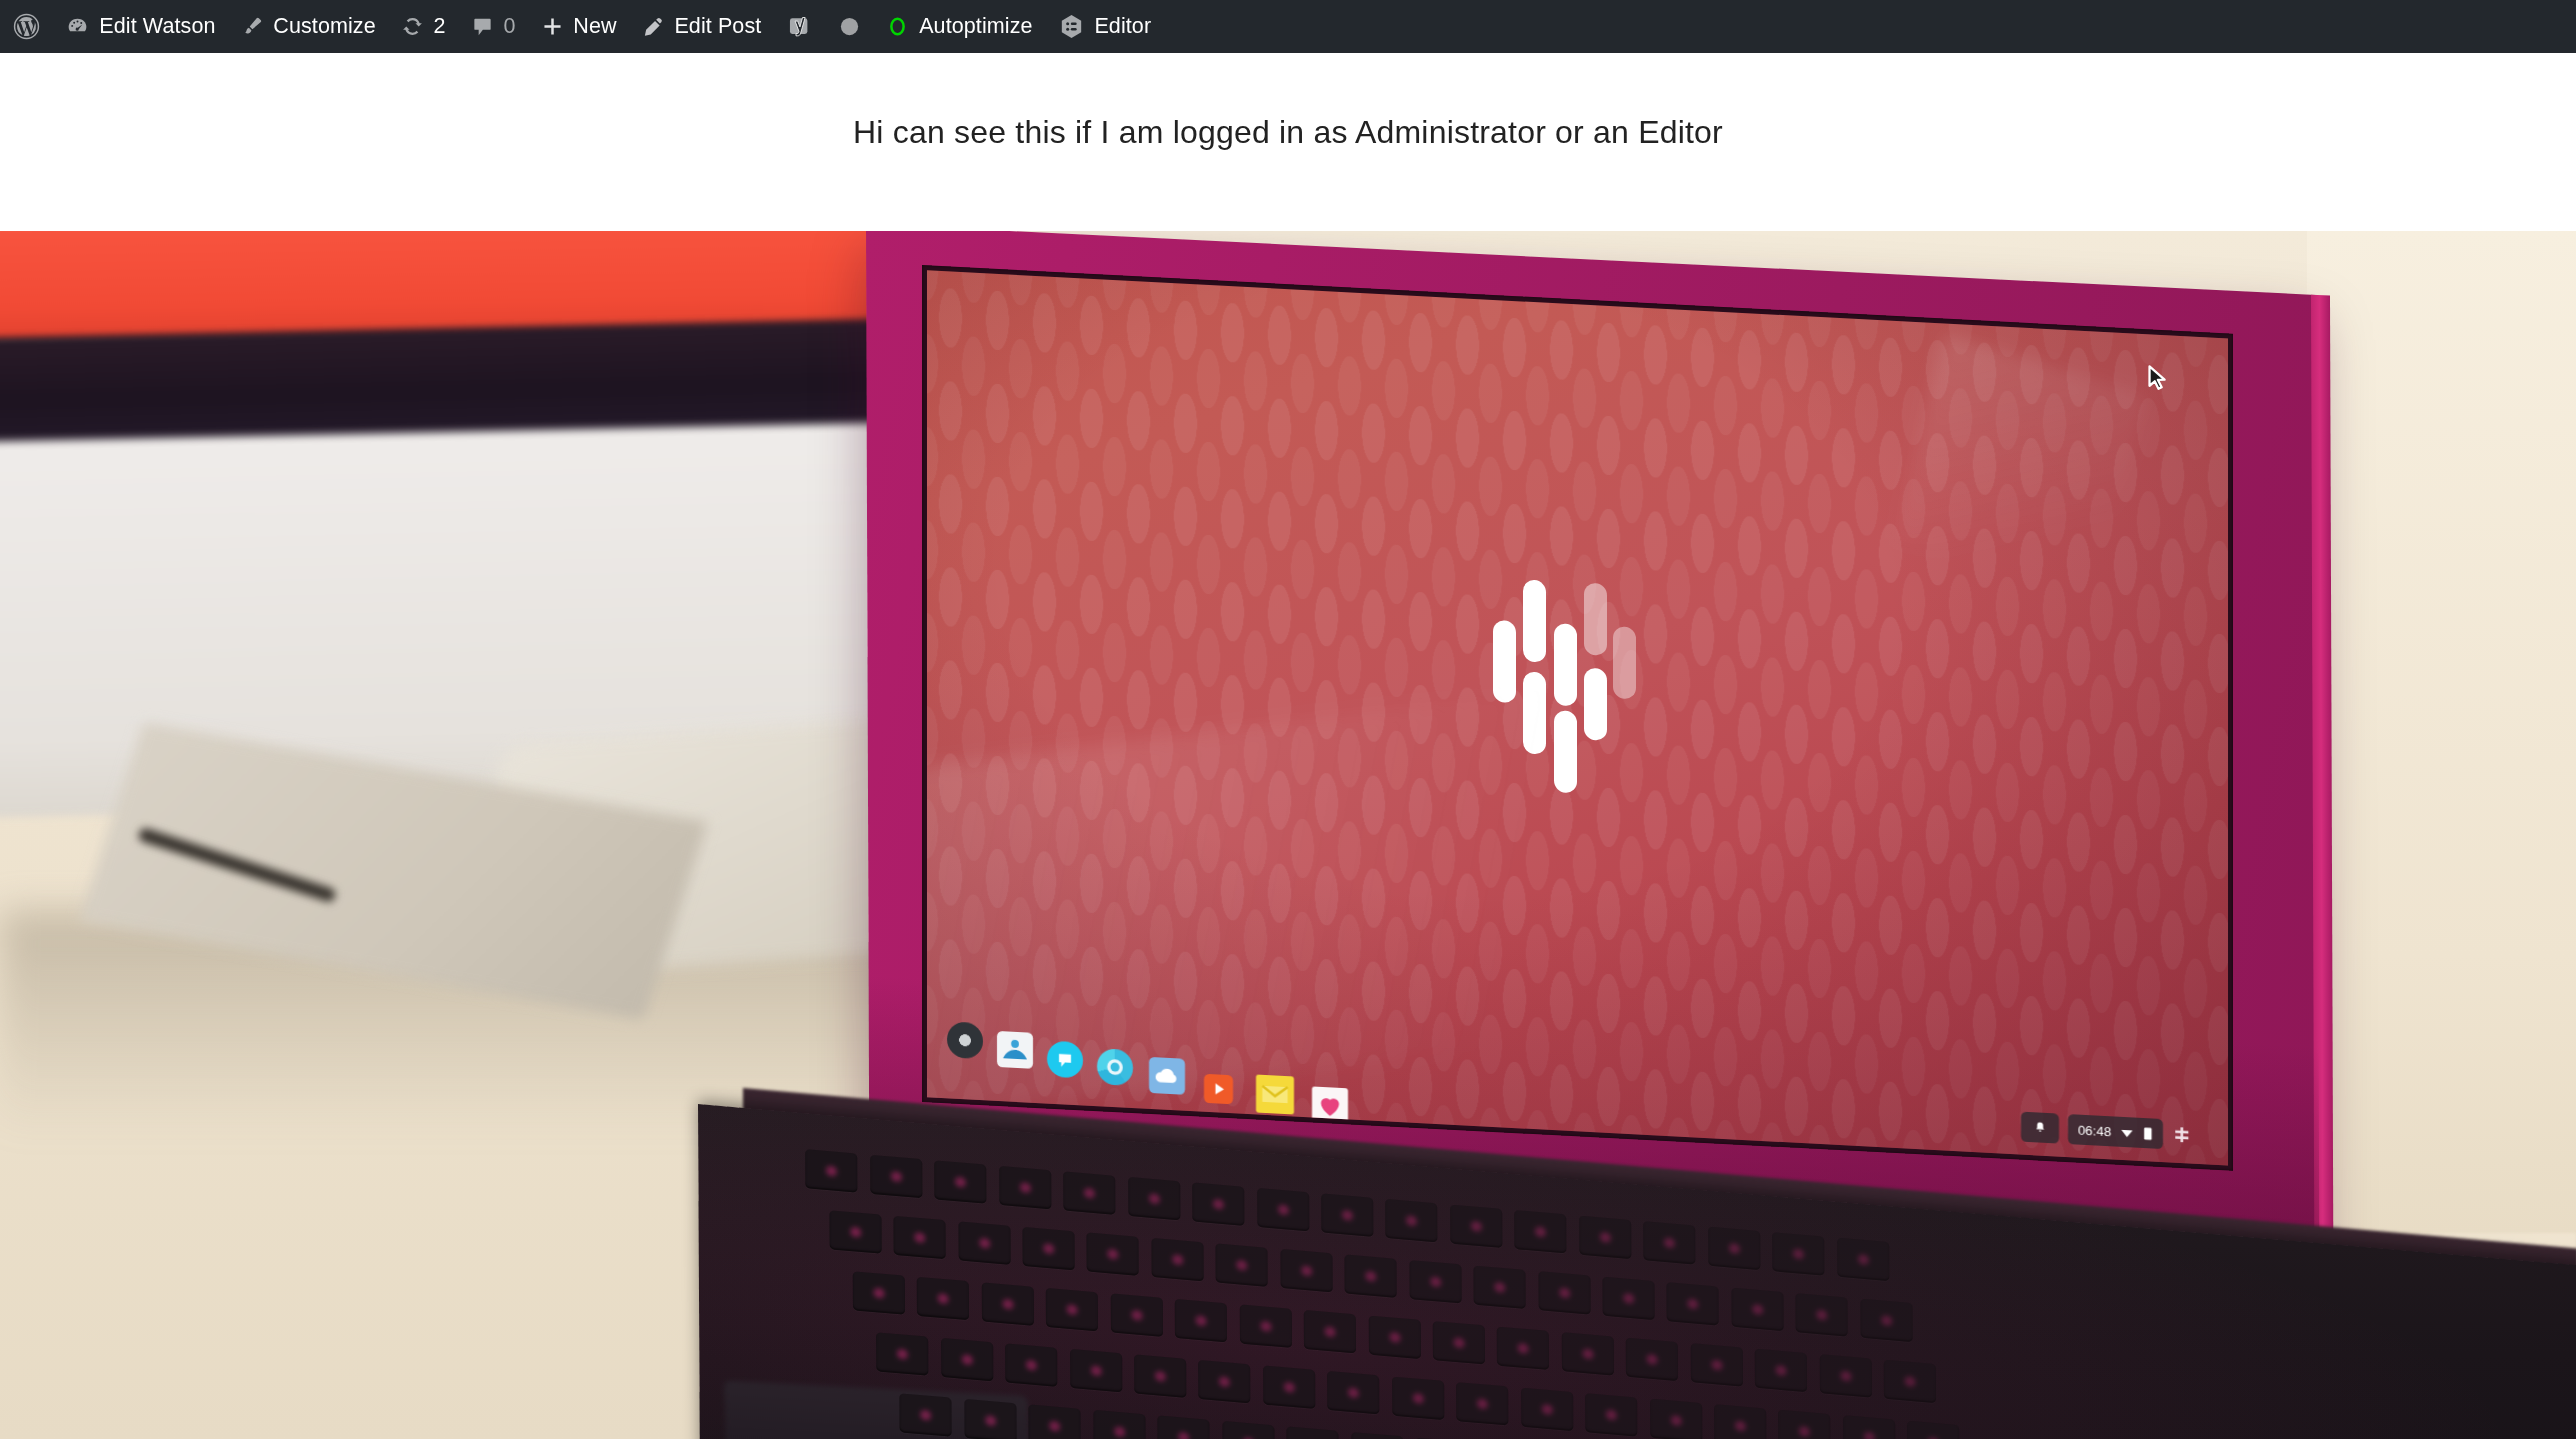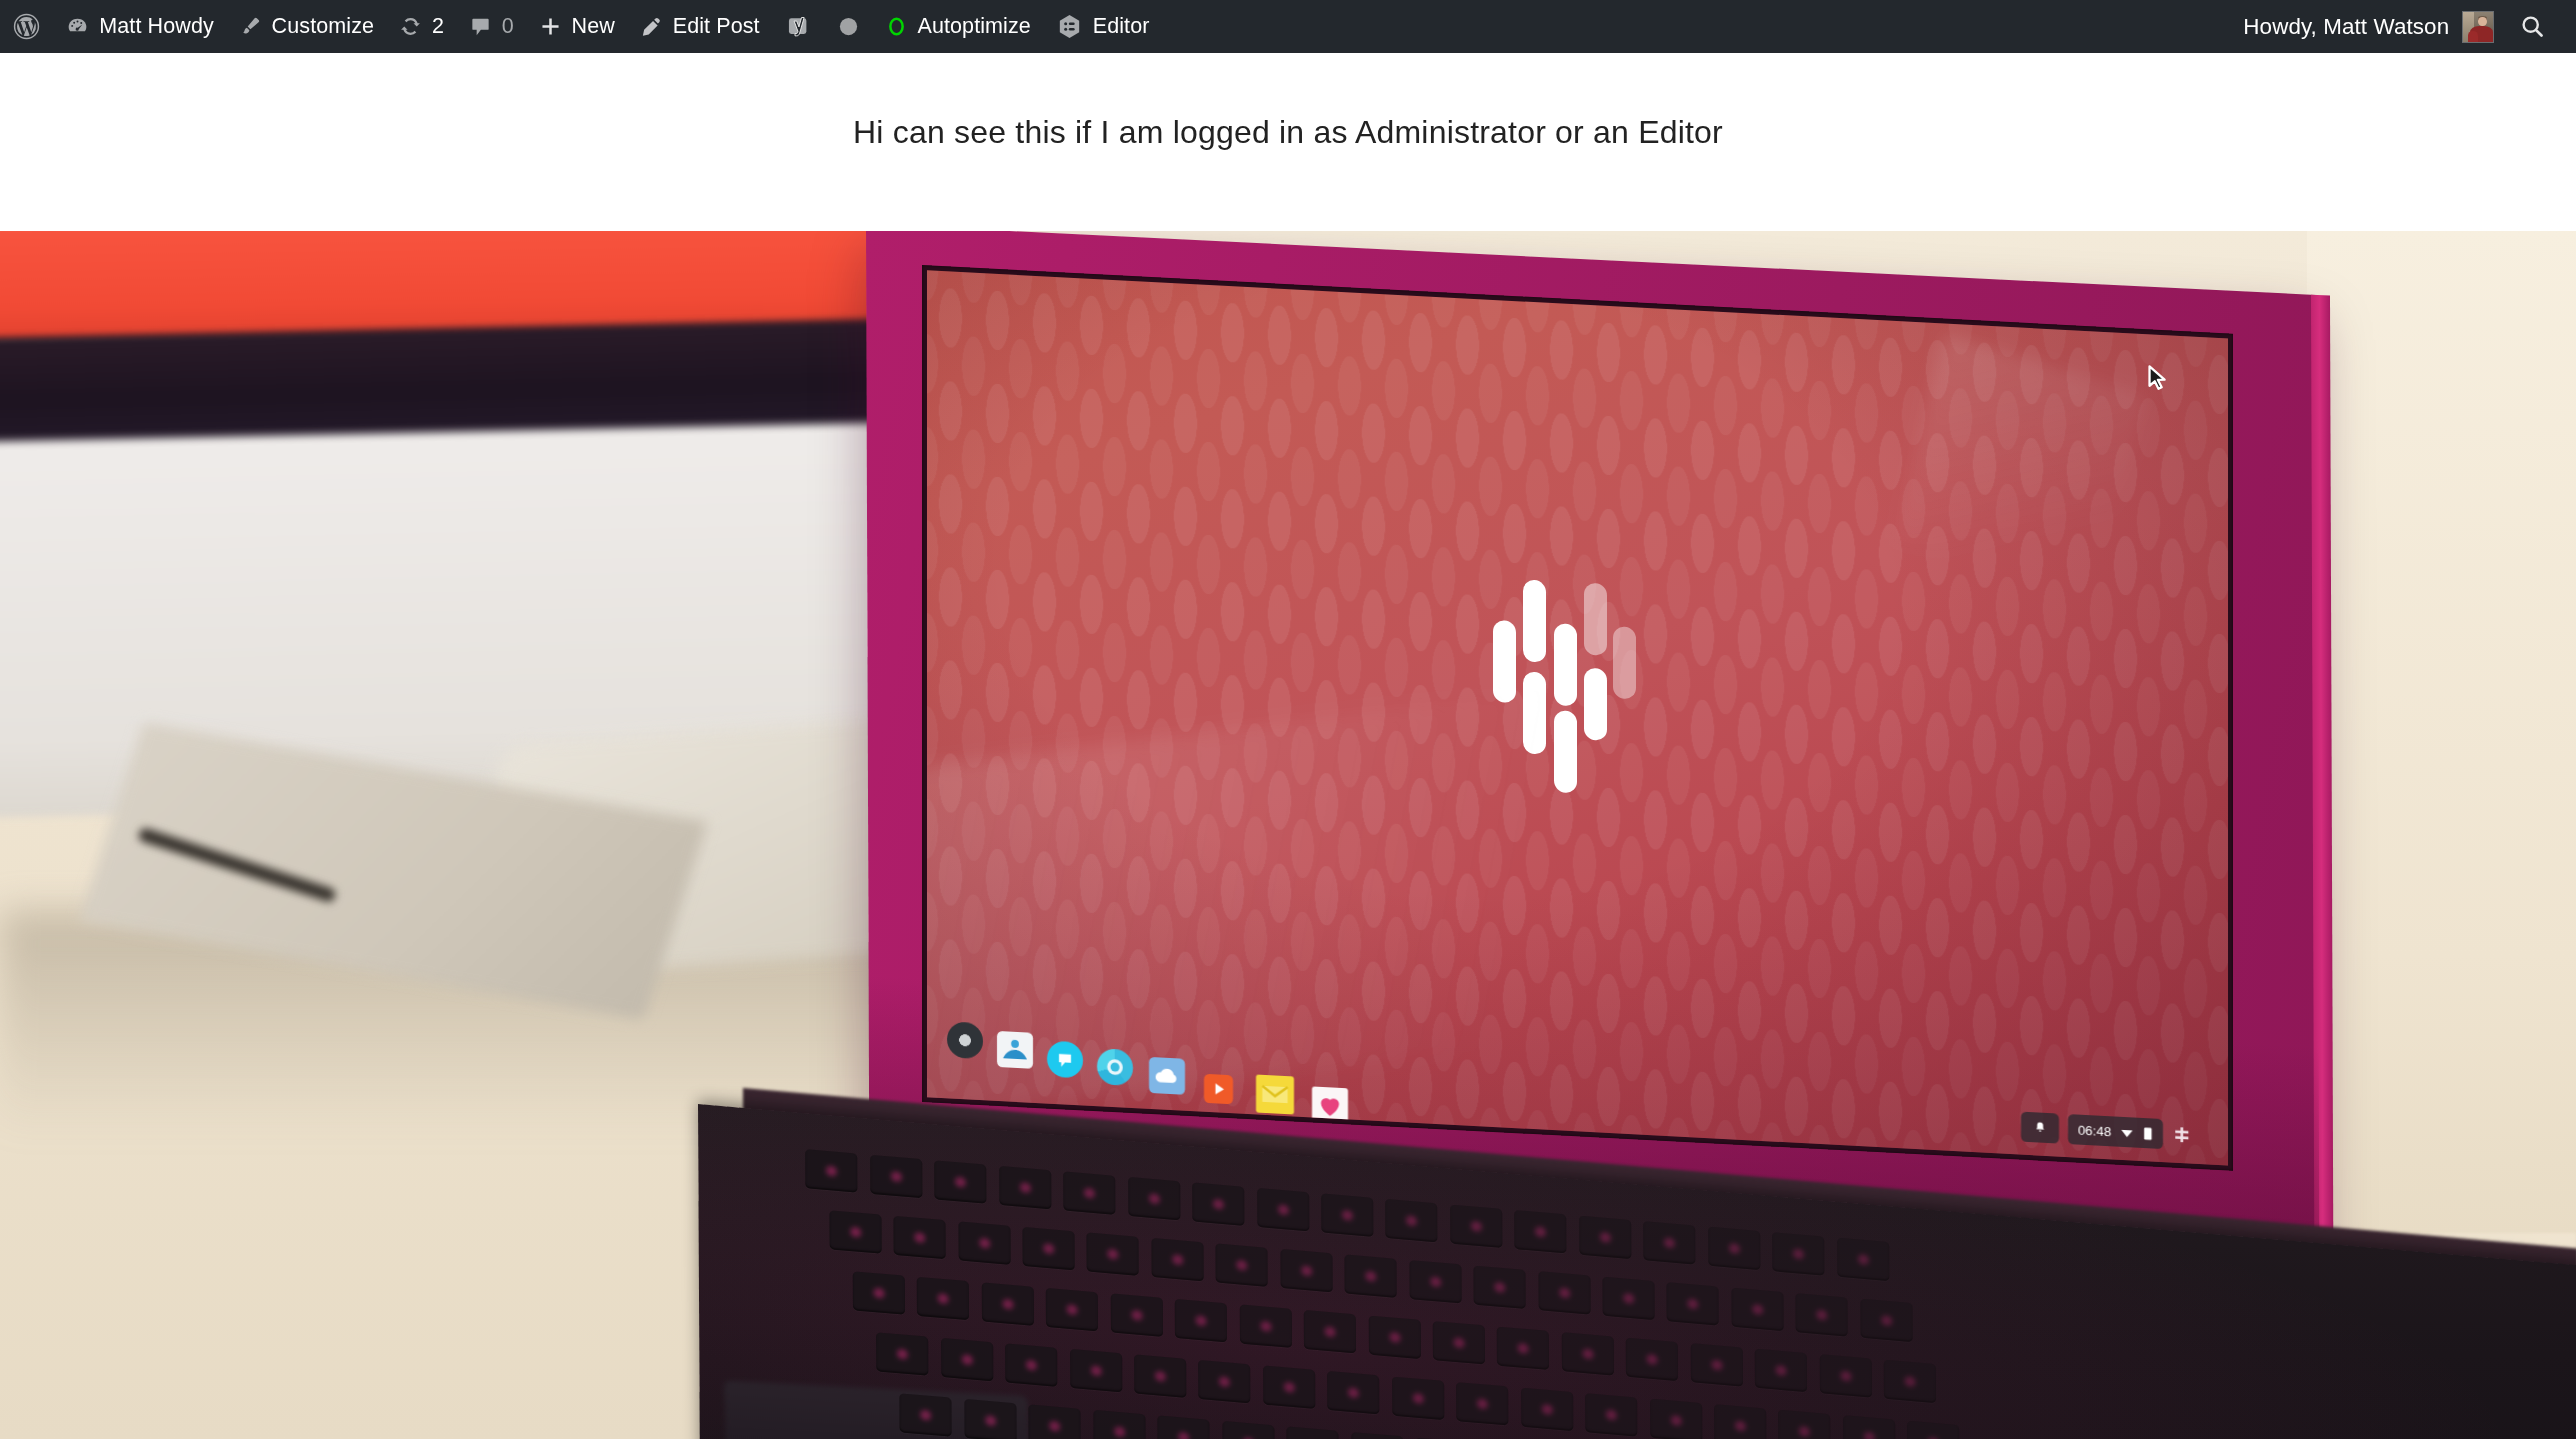--- a/index.html
+++ b/index.html
@@ -313,21 +313,21 @@
       <span class="ab-icon">
         <svg width="25" height="25" viewBox="0 0 24 24">
           <path fill="#a7aaad" d="M12 4.5c-4.7 0-8.5 3.4-8.5 7.7 0 1.6.5 3.1 1.4 4.3h14.2c.9-1.2 1.4-2.7 1.4-4.3 0-4.3-3.8-7.7-8.5-7.7z"></path>
           <circle cx="6.9" cy="11.4" r=".95" fill="#23282d"></circle>
           <circle cx="8.8" cy="8.3" r=".95" fill="#23282d"></circle>
           <circle cx="12" cy="7.2" r=".95" fill="#23282d"></circle>
           <circle cx="15.6" cy="8.6" r=".95" fill="#23282d"></circle>
           <path fill="#23282d" d="M16.6 10.1l-4.4 3.1a1.5 1.5 0 1 0 1 1.4z"></path>
         </svg>
       </span>
-      <span class="lbl">Matt Howdy</span>
+      <span class="lbl">Edit Watson</span>
     </div>
 
     <div class="ab-item">
       <span class="ab-icon">
         <svg width="23" height="23" viewBox="0 0 24 24">
           <path fill="#a7aaad" d="M18.6 3.4a1.6 1.6 0 0 0-2.3.1L9.1 12l2.8 2.8 8.5-7.2a1.6 1.6 0 0 0 .1-2.3zM8.2 13.3c-1.3.4-2.2 1.6-2.4 2.9-.1.8-.4 1.3-1 1.8-.3.3-.2.7.2.9.9.4 2.1.5 3.2.1 1.5-.5 2.5-1.8 2.6-3.2z"></path>
         </svg>
       </span>
       <span class="lbl">Customize</span>
     </div>
@@ -403,41 +403,20 @@
           <circle cx="8.6" cy="14.4" r="1.35" fill="#23282d"></circle>
           <rect x="11.4" y="8.5" width="5.2" height="2.2" rx="1.1" fill="#23282d"></rect>
           <rect x="11.4" y="13.3" width="5.2" height="2.2" rx="1.1" fill="#23282d"></rect>
         </svg>
       </span>
       <span class="lbl">Editor</span>
     </div>
 
   </div>
 
-  <div class="ab-right">
-    <div class="ab-item" id="howdy">
-      <span class="lbl">Howdy, Matt Watson</span>
-      <span class="avatar">
-        <span class="av-bg"></span>
-        <span class="av-wall"></span>
-        <span class="av-red"></span>
-        <span class="av-red2"></span>
-        <span class="av-hair"></span>
-        <span class="av-face"></span>
-      </span>
-    </div>
-    <div class="ab-item" id="search-btn">
-      <span class="ab-icon">
-        <svg width="27" height="27" viewBox="0 0 24 24">
-          <circle cx="10.4" cy="10.4" r="6.3" fill="none" stroke="#e6e7e8" stroke-width="2.1"></circle>
-          <path stroke="#e6e7e8" stroke-width="2.4" stroke-linecap="round" d="M15.2 15.2l4.8 4.8"></path>
-        </svg>
-      </span>
-    </div>
-  </div>
 
 </div>
 
 <div id="page-body">
   <div id="notice-text">Hi can see this if I am logged in as Administrator or an Editor</div>
 </div>
 
 <div id="photo">
 
   <div class="bg-desk"></div>

